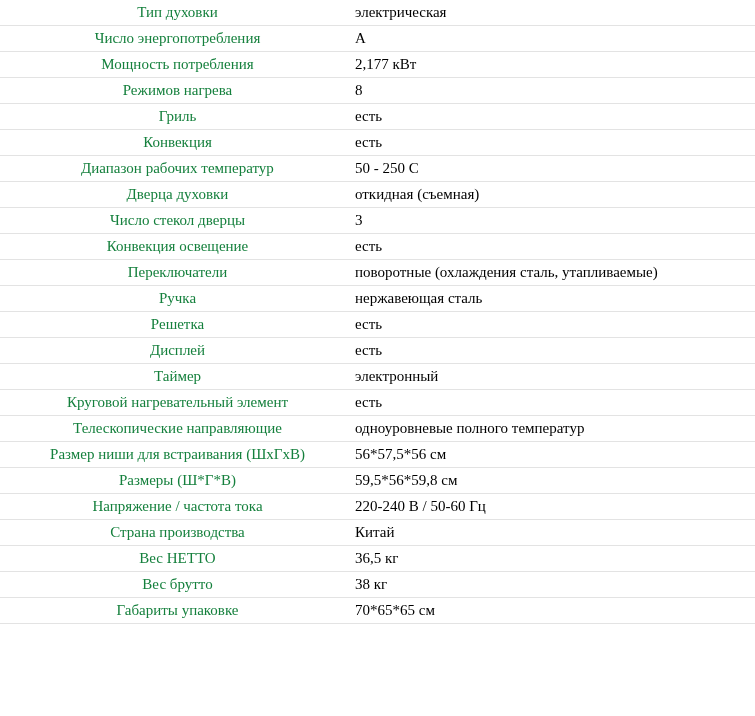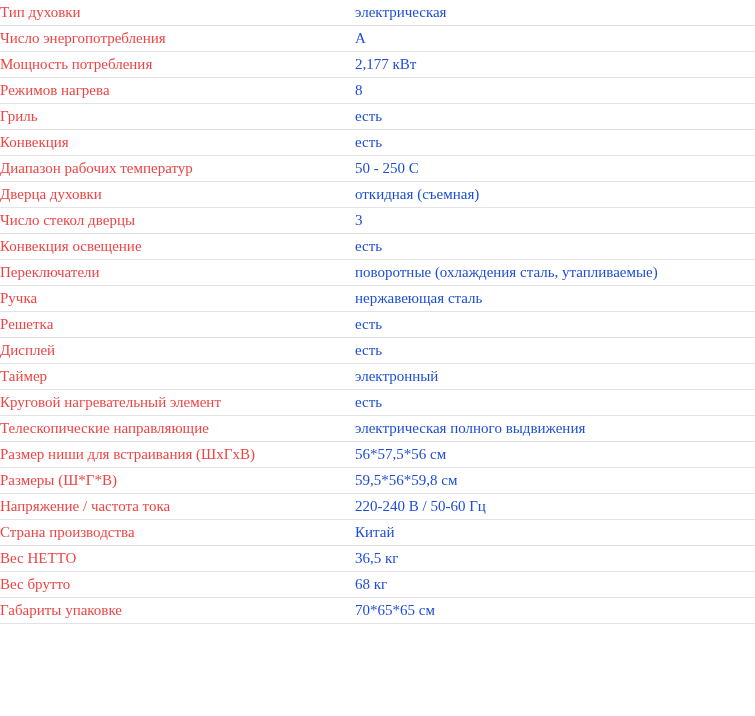--- a/index.html
+++ b/index.html
@@ -28,26 +28,27 @@
     line-height: 17px;
     padding: 4px 0 4px 0;
     vertical-align: middle;
     white-space: nowrap;
     overflow: hidden;
     text-overflow: clip;
   }
   td.spec-name {
     width: 355px;
     padding-left: 12px;
-    color: #ef4444;
+    color: #15803d;
+    text-align: center;
   }
   td.spec-value {
     width: 400px;
     padding-left: 10px;
-    color: #1d4ed8;
+    color: #000000;
   }
 </style>
 </head>
 <body>
 
 <table class="spec-table">
   <tbody>
       <tr>
         <td class="spec-name">Тип духовки</td>
         <td class="spec-value">электрическая</td>
@@ -107,21 +108,21 @@
       <tr>
         <td class="spec-name">Таймер</td>
         <td class="spec-value">электронный</td>
       </tr>
       <tr>
         <td class="spec-name">Круговой нагревательный элемент</td>
         <td class="spec-value">есть</td>
       </tr>
       <tr>
         <td class="spec-name">Телескопические направляющие</td>
-        <td class="spec-value">электрическая полного выдвижения</td>
+        <td class="spec-value">одноуровневые полного температур</td>
       </tr>
       <tr>
         <td class="spec-name">Размер ниши для встраивания (ШхГхВ)</td>
         <td class="spec-value">56*57,5*56 см</td>
       </tr>
       <tr>
         <td class="spec-name">Размеры (Ш*Г*В)</td>
         <td class="spec-value">59,5*56*59,8 см</td>
       </tr>
       <tr>
@@ -131,20 +132,20 @@
       <tr>
         <td class="spec-name">Страна производства</td>
         <td class="spec-value">Китай</td>
       </tr>
       <tr>
         <td class="spec-name">Вес НЕТТО</td>
         <td class="spec-value">36,5 кг</td>
       </tr>
       <tr>
         <td class="spec-name">Вес брутто</td>
-        <td class="spec-value">68 кг</td>
+        <td class="spec-value">38 кг</td>
       </tr>
       <tr>
         <td class="spec-name">Габариты упаковке</td>
         <td class="spec-value">70*65*65 см</td>
       </tr>
     </tbody>
 </table>
 
 </body></html>

